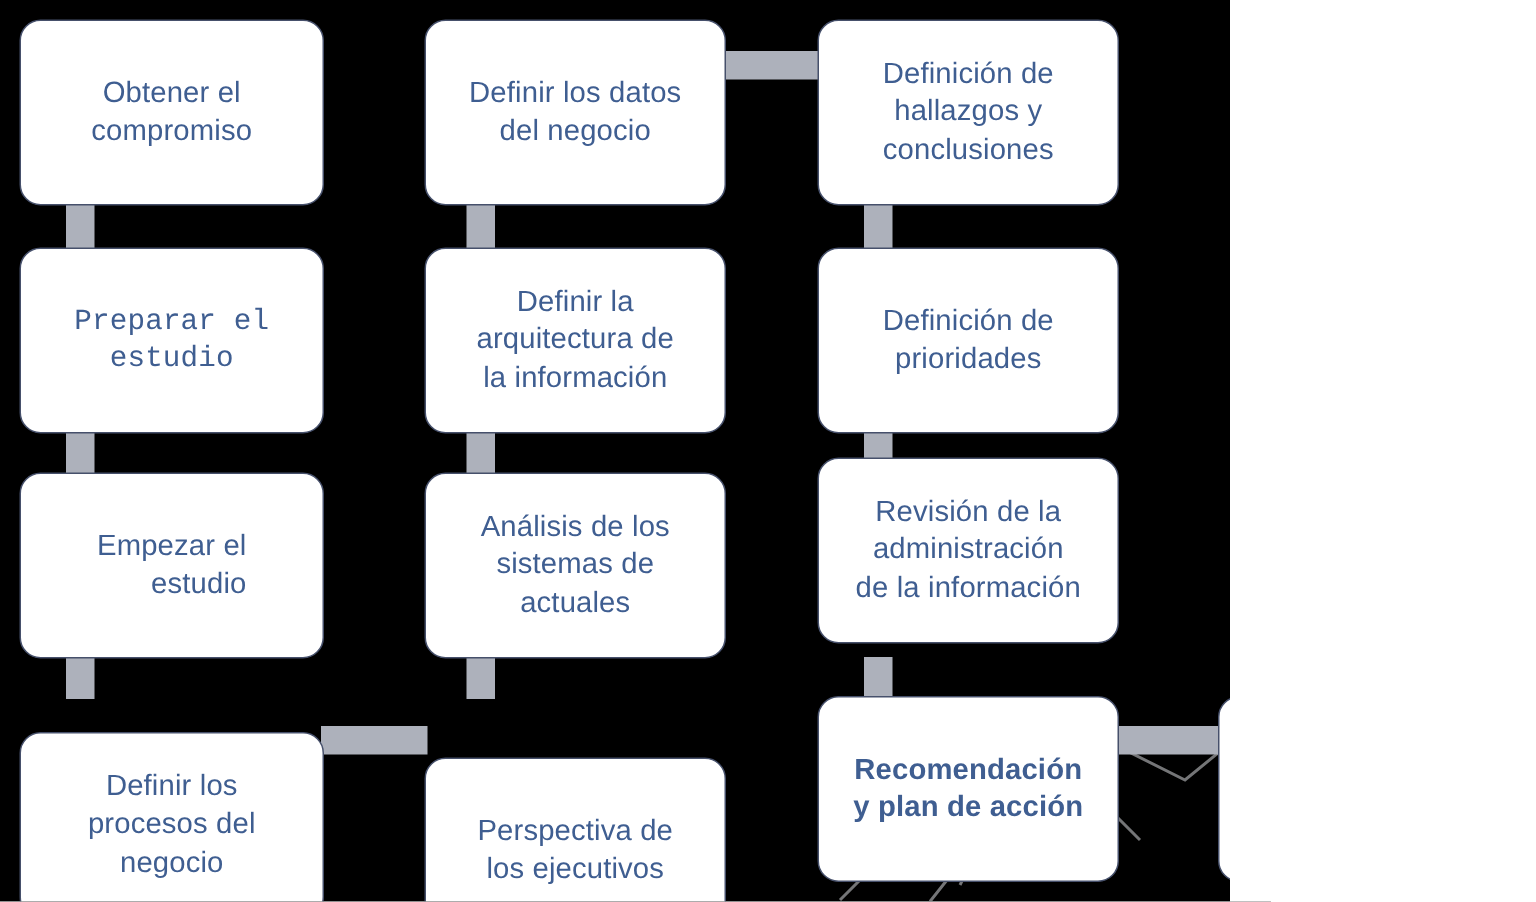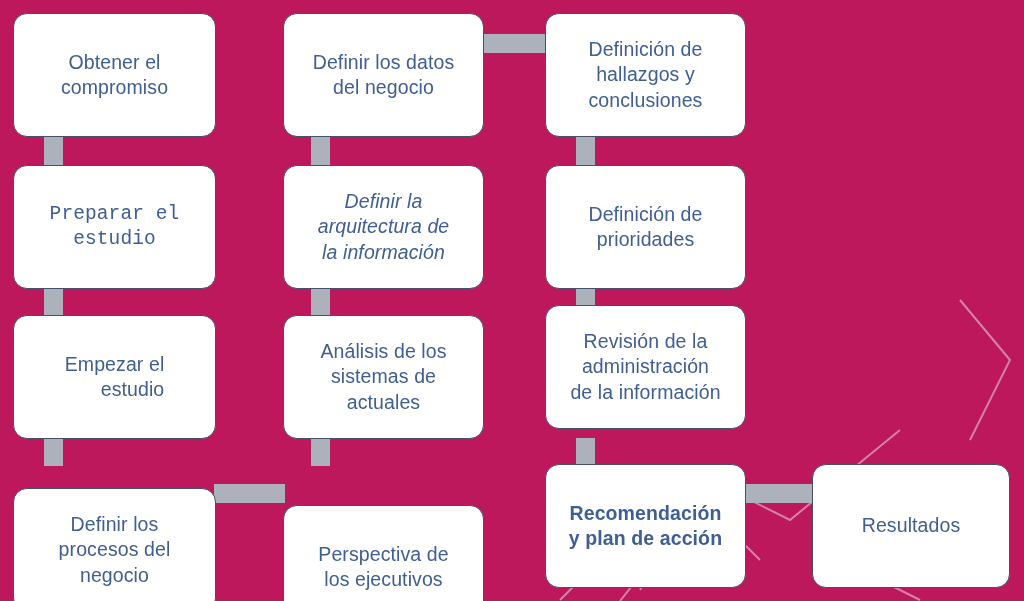--- a/index.html
+++ b/index.html
@@ -6,23 +6,23 @@
   html, body {
     margin: 0;
     padding: 0;
     background: #ffffff;
   }
   body {
     font-family: "Liberation Sans", "DejaVu Sans", sans-serif;
   }
   #canvas {
     position: relative;
-    width: 1024px;
+    width: 820px;
     height: 601px;
-    background: #be185d;
+    background: #000000;
     overflow: hidden;
   }
   
   .watermark {
     position: absolute;
     pointer-events: none;
     opacity: 0.5;
   }
   .node {
     position: absolute;
@@ -94,21 +94,21 @@
       </div>
       <div class="node" style="left: 13px; top: 464px; width: 203px; height: 124px; margin-top: 24px;">
         <div class="node-label">Definir los
 procesos del
 negocio</div>
       </div>
       <div class="node" style="left: 283px; top: 13px; width: 201px; height: 124px;">
         <div class="node-label">Definir los datos
 del negocio</div>
       </div>
-      <div class="node" style="left: 283px; top: 165px; width: 201px; height: 124px; font-style: italic;">
+      <div class="node" style="left: 283px; top: 165px; width: 201px; height: 124px;">
         <div class="node-label">Definir la
 arquitectura de
 la información</div>
       </div>
       <div class="node" style="left: 283px; top: 315px; width: 201px; height: 124px;">
         <div class="node-label">Análisis de los
 sistemas de
 actuales</div>
       </div>
       <div class="node" style="left: 283px; top: 488px; width: 201px; height: 124px; margin-top: 17px;">

